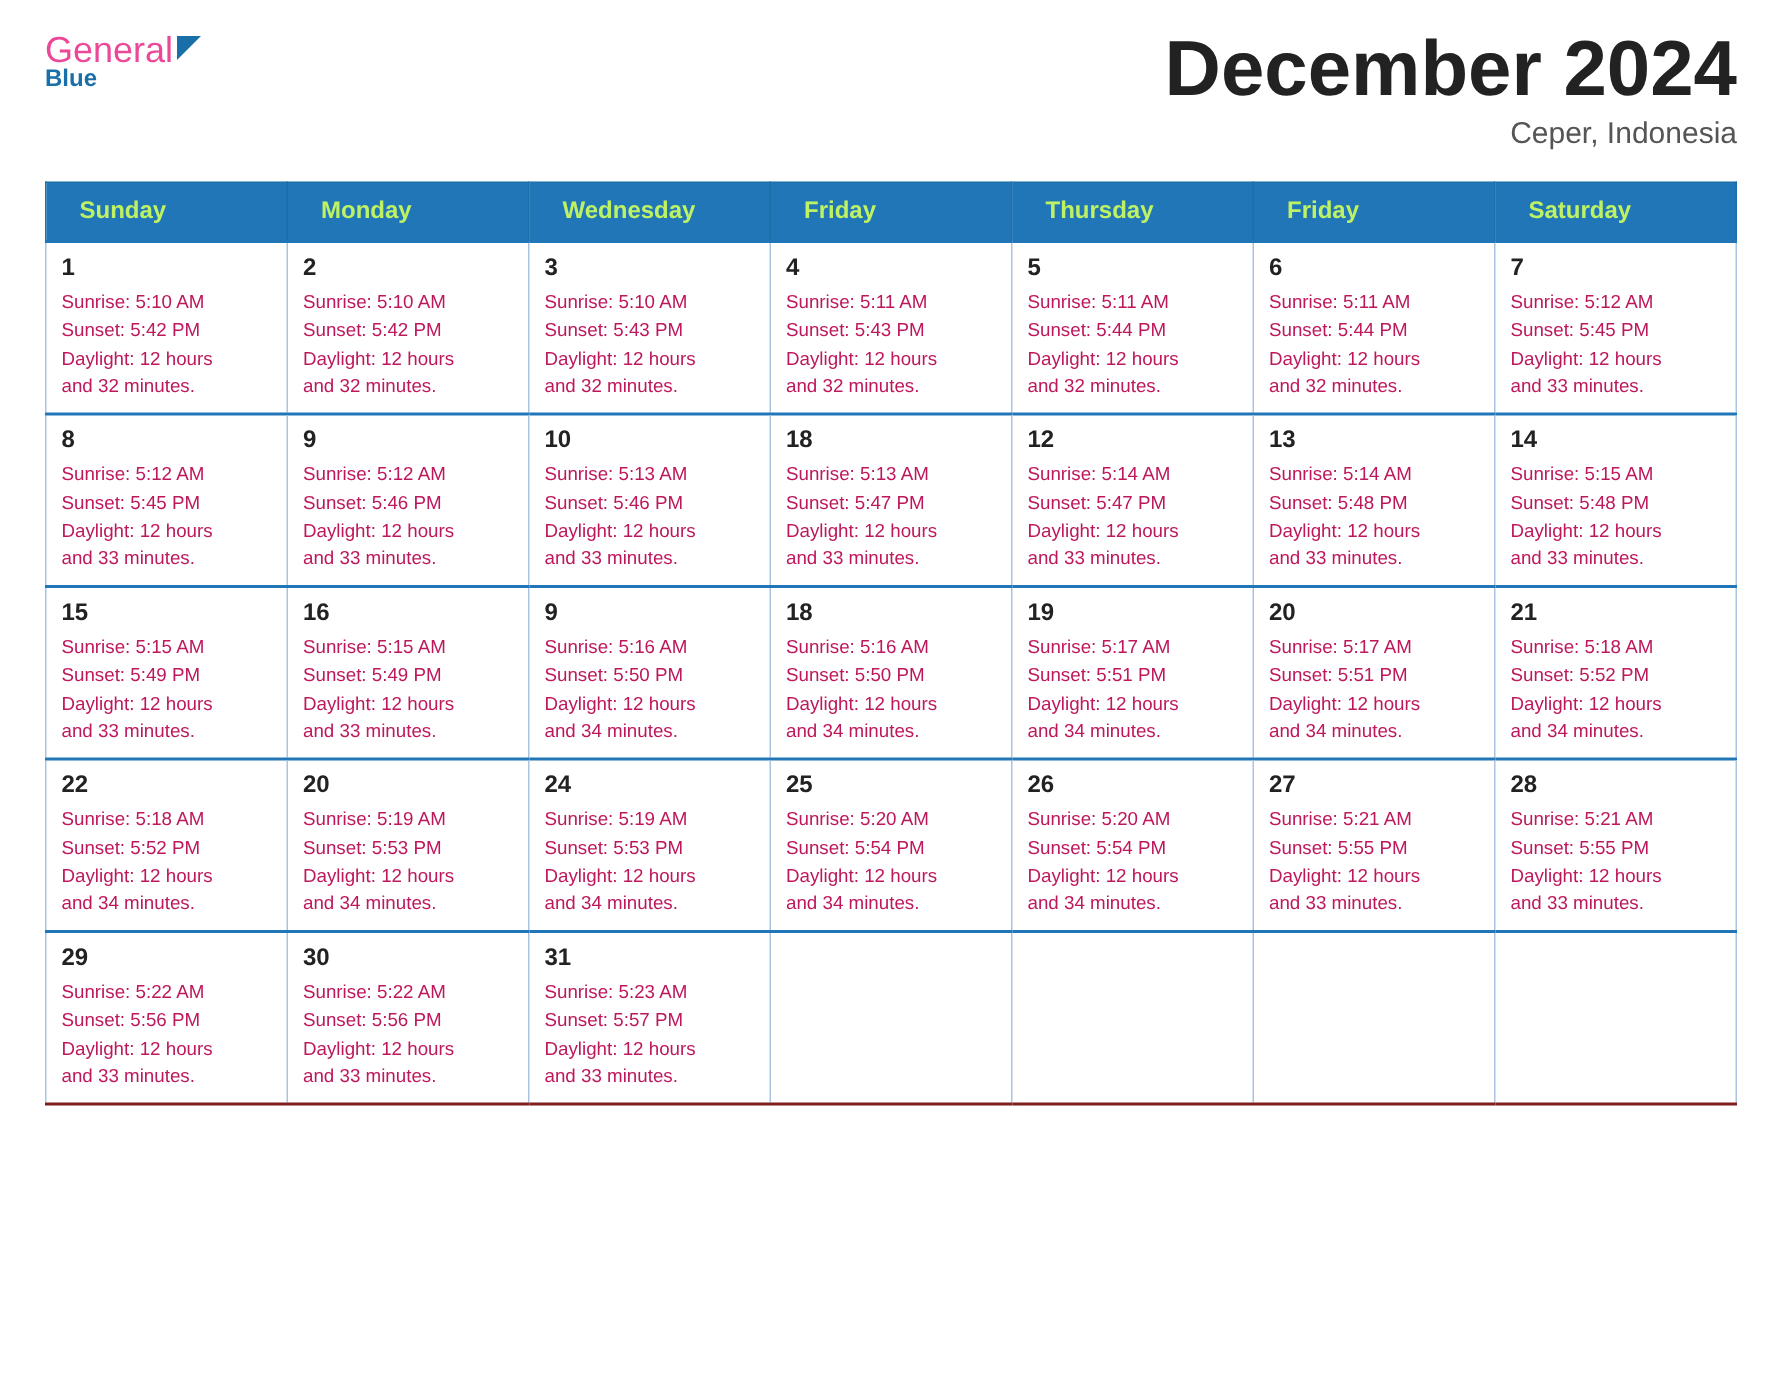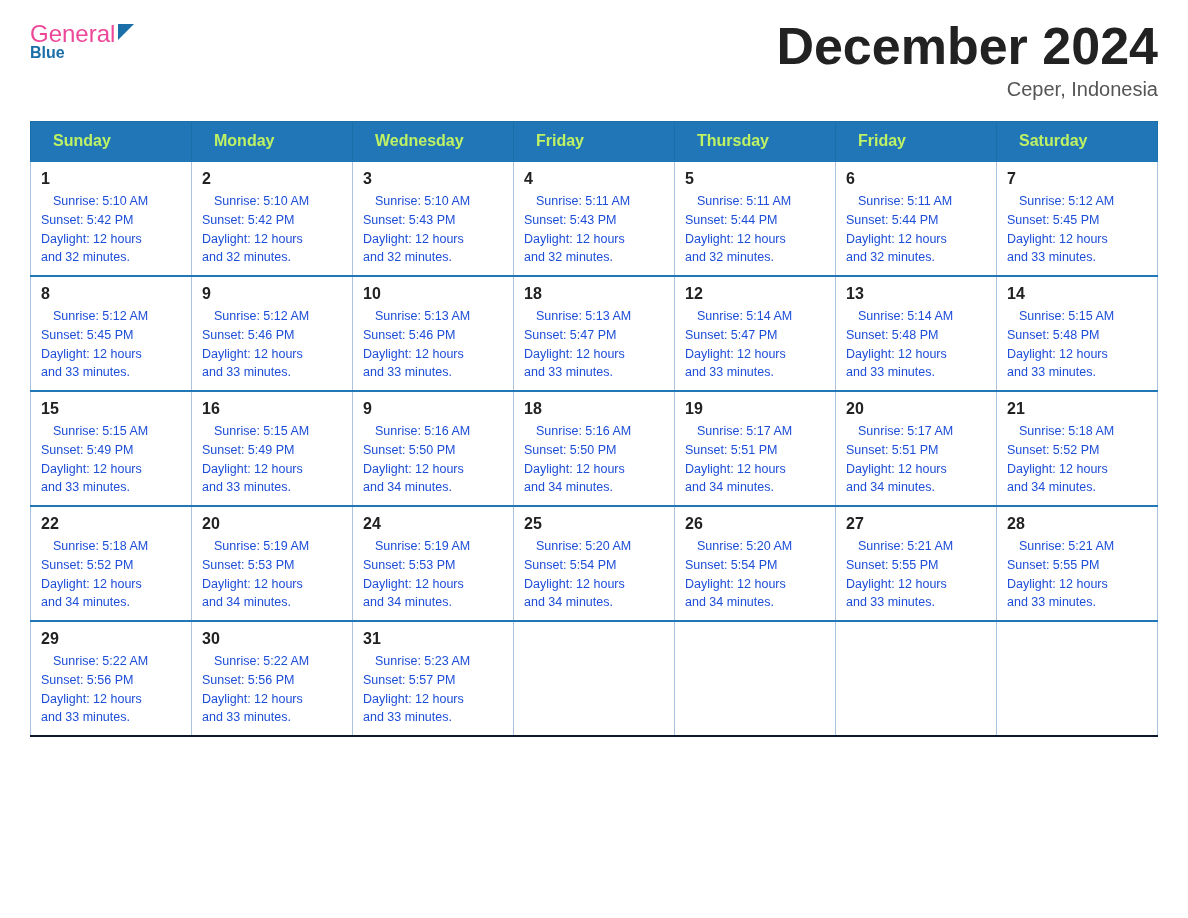--- a/index.html
+++ b/index.html
@@ -54,25 +54,24 @@
     }
     tbody tr td .day-num {
       font-size: 16px;
       font-weight: bold;
       display: block;
       margin-bottom: 4px;
     }
     tbody tr td .day-info {
       font-size: 12.5px;
       line-height: 1.5;
-      color: #1d4ed8;
-      margin-left: 12px;
+      color: #be185d;
     }
     tbody tr:last-child td {
-      border-bottom: 2px solid #0f172a;
+      border-bottom: 2px solid #7f1d1d;
     }
     tbody tr td:first-child {
       border-left: 1px solid #aac4df;
     }
     .row-divider td {
       border-top: 2px solid #2176b8;
     }
     .empty-cell {
       background: #fff;
     }

